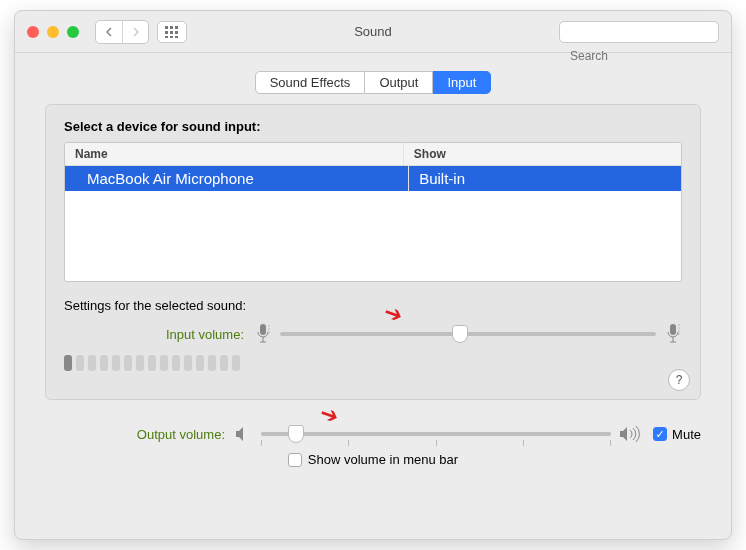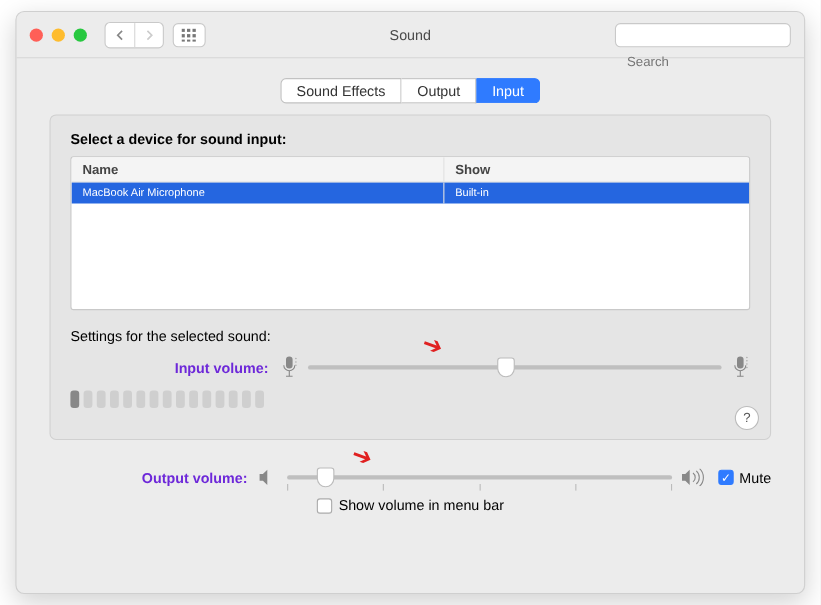--- a/index.html
+++ b/index.html
@@ -25,26 +25,26 @@
   .seg + .seg { border-left: none; }
   .seg.active { background: #2f7bff; color: #fff; border-color: #2f7bff; }
 
   .panel { border: 1px solid #d0d0d0; border-radius: 6px; background: #e5e5e5; padding: 14px 18px 18px; position: relative; }
   .panel-title { font-weight: 600; font-size: 13px; margin-bottom: 8px; }
   .table { border: 1px solid #c9c9c9; background: #fff; border-radius: 3px; height: 140px; overflow: hidden; }
   .thead { display: flex; background: #f4f4f4; border-bottom: 1px solid #ddd; font-size: 12px; color: #444; font-weight: bold; }
   .th, .td { padding: 4px 10px; }
   .col-name { flex: 0 0 55%; border-right: 1px solid #e2e2e2; }
   .col-type { flex: 1; }
-  .row { display: flex; font-size: 10px; }
+  .row { display: flex; font-size: 15px; padding-left: 12px; }
   .row.selected { background: #2566e0; color: #fff; }
 
   .settings-label { font-size: 13px; margin: 16px 0 10px; }
   .setting-row { display: flex; align-items: center; margin-bottom: 10px; }
-  .row-label { width: 190px; text-align: right; font-size: 13px; padding-right: 10px; color: #6d28d9; font-weight: bold; }
+  .row-label { width: 190px; text-align: right; font-size: 13px; padding-right: 10px; color: #4d7c0f; }
   .slider-wrap { flex: 1; display: flex; align-items: center; gap: 8px; position: relative; }
   .mic-icon { width: 18px; height: 22px; color: #7a7a7a; }
   .track { flex: 1; height: 4px; background: #bfbfbf; border-radius: 2px; position: relative; }
   .ticks { position: absolute; left: 0; right: 0; top: 8px; height: 6px; display: flex; justify-content: space-between; }
   .ticks span { width: 1px; height: 6px; background: #bbb; }
   .thumb { position: absolute; top: -7px; width: 16px; height: 18px; background: #fff; border: 1px solid #bbb; border-radius: 3px 3px 8px 8px; transform: translateX(-50%); }
   .thumb::after { content: ''; position: absolute; bottom: -5px; left: 50%; transform: translateX(-50%); border: 5px solid transparent; border-top-color: #fff; }
 
   .level-bars { flex: 1; display: flex; gap: 4px; }
   .bar { width: 8px; height: 16px; background: #cfcfcf; border-radius: 3px; }

